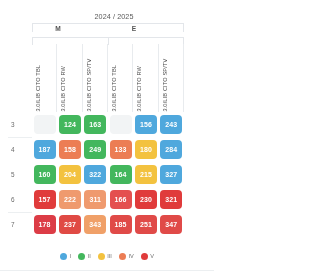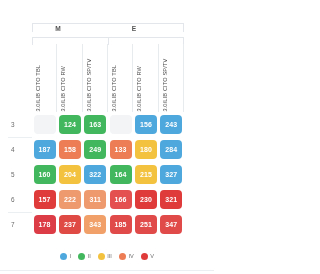--- a/index.html
+++ b/index.html
@@ -216,20 +216,21 @@
     height: 1px;
     background: #eceff1;
   }
 </style>
 </head>
 <body>
 
 <div id="matrix-widget">
 
   <div class="period-row">
+    <div class="period-label">2024 / 2025</div>
     <div class="period-rule"></div>
     <div class="period-tick" style="left:32px;"></div>
     <div class="period-tick" style="left:183px;"></div>
   </div>
 
   <div class="session-row">
     <div class="session-label" style="left:32px;">M</div>
     <div class="session-label" style="left:108px;">E</div>
     <div class="session-rule" style="left:32px;width:76px;"></div>
     <div class="session-rule" style="left:108px;width:76px;"></div>

